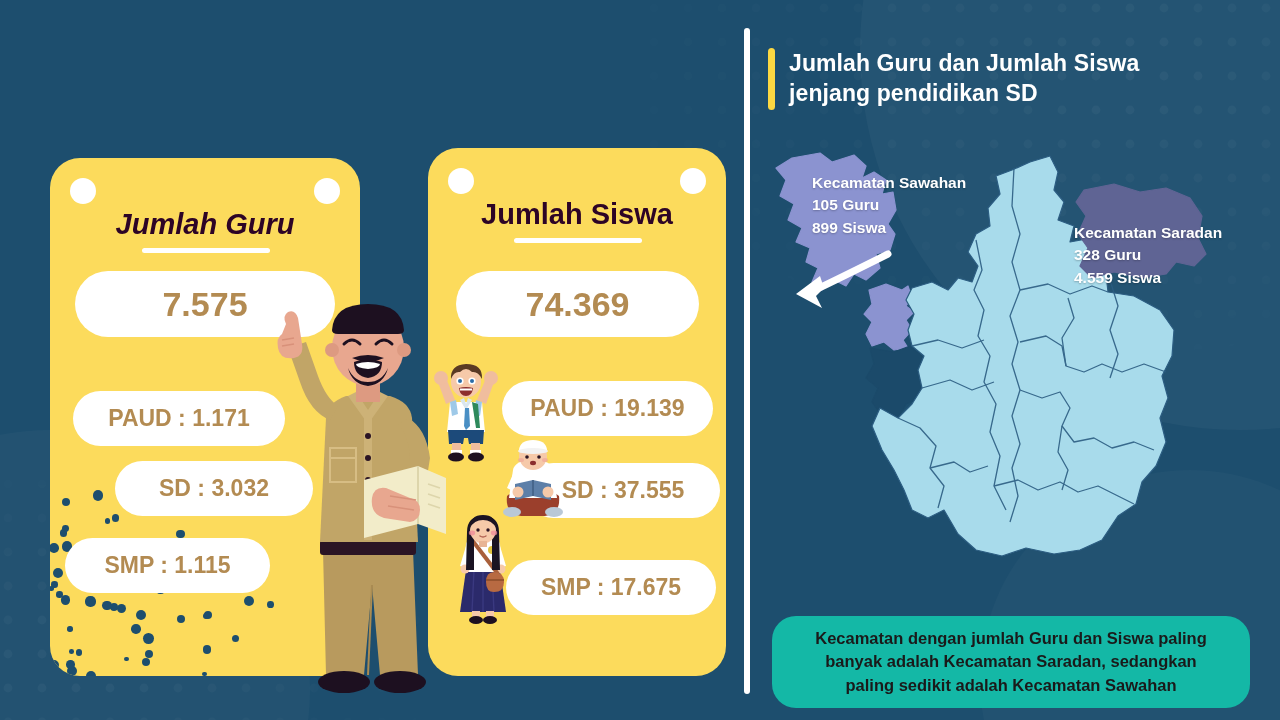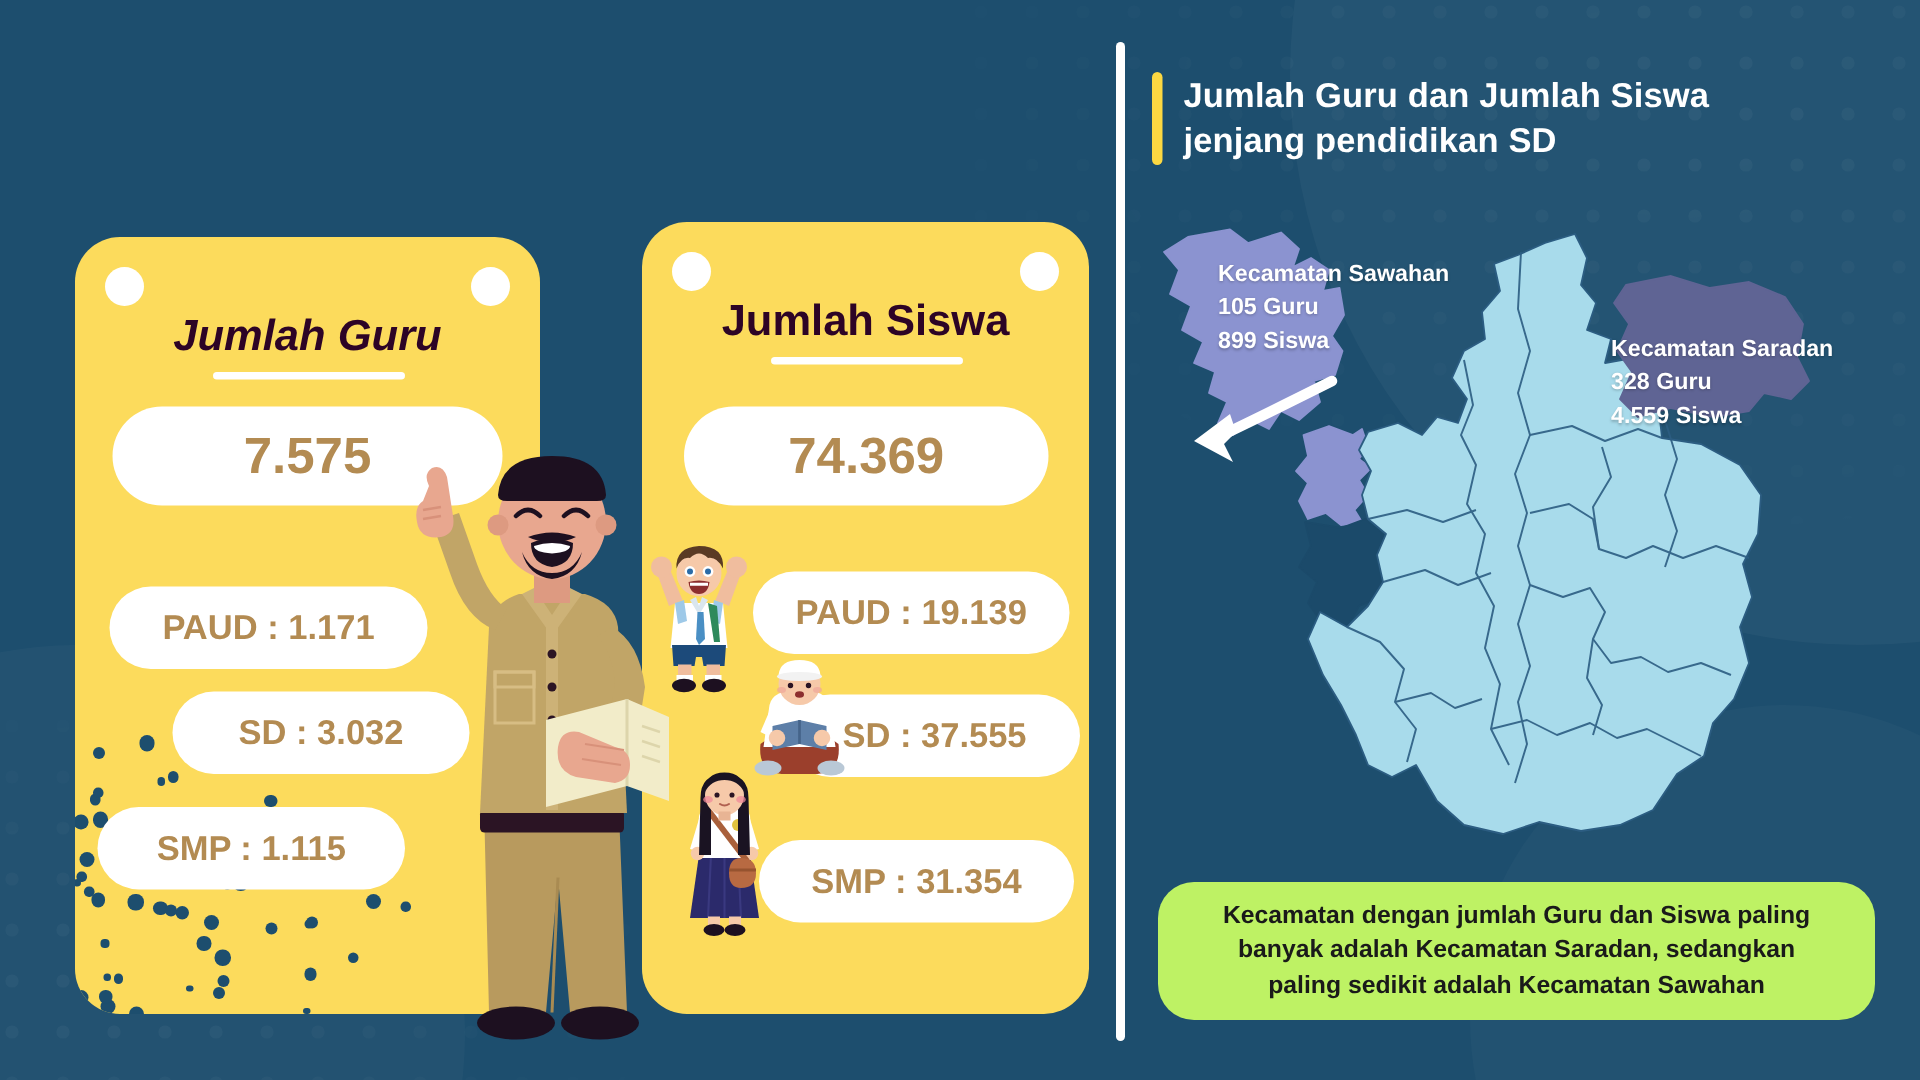--- a/index.html
+++ b/index.html
@@ -139,23 +139,23 @@
     line-height: 1.45;
     white-space: pre-line;
     text-shadow: 0 1px 2px rgba(0,0,0,0.25);
   }
   #label-sawahan { left: 812px; top: 172px; }
   #label-saradan { left: 1074px; top: 222px; }
 
   
   #callout {
     position: absolute;
-    left: 772px; top: 588px;
+    left: 772px; top: 616px;
     width: 478px; height: 92px;
-    background: #bef264;
+    background: #14b8a6;
     border-radius: 24px;
     display: flex; align-items: center; justify-content: center;
     text-align: center;
     padding: 0 24px;
   }
   #callout .callout-text {
     color: #1a1a1a;
     font-size: 16.5px;
     font-weight: bold;
     line-height: 1.42;
@@ -267,21 +267,21 @@
 
   <div class="stat-card" id="card-siswa">
     <div class="card-hole left"></div>
     <div class="card-hole right"></div>
     <div class="card-title">Jumlah Siswa</div>
     <div class="card-rule"></div>
 
     <div class="pill pill-total" id="siswa-total">74.369</div>
     <div class="pill pill-sub" id="siswa-paud">PAUD : 19.139</div>
     <div class="pill pill-sub" id="siswa-sd">SD : 37.555</div>
-    <div class="pill pill-sub" id="siswa-smp">SMP : 31.354</div>
+    <div class="pill pill-sub" id="siswa-smp">SMP : 17.675</div>
   </div>
 
   <svg class="illus" style="left:268px; top:300px; width:200px; height:420px;" viewBox="0 0 200 420">
 
     <path d="M55 250 L145 250 L150 375 L112 375 L104 285 L96 375 L58 375 Z" fill="#b89a5e"></path>
     <path d="M104 285 L100 375" stroke="#a98b52" stroke-width="2" fill="none"></path>
 
     <ellipse cx="76" cy="382" rx="26" ry="11" fill="#1d1020"></ellipse>
     <ellipse cx="132" cy="382" rx="26" ry="11" fill="#1d1020"></ellipse>
 

